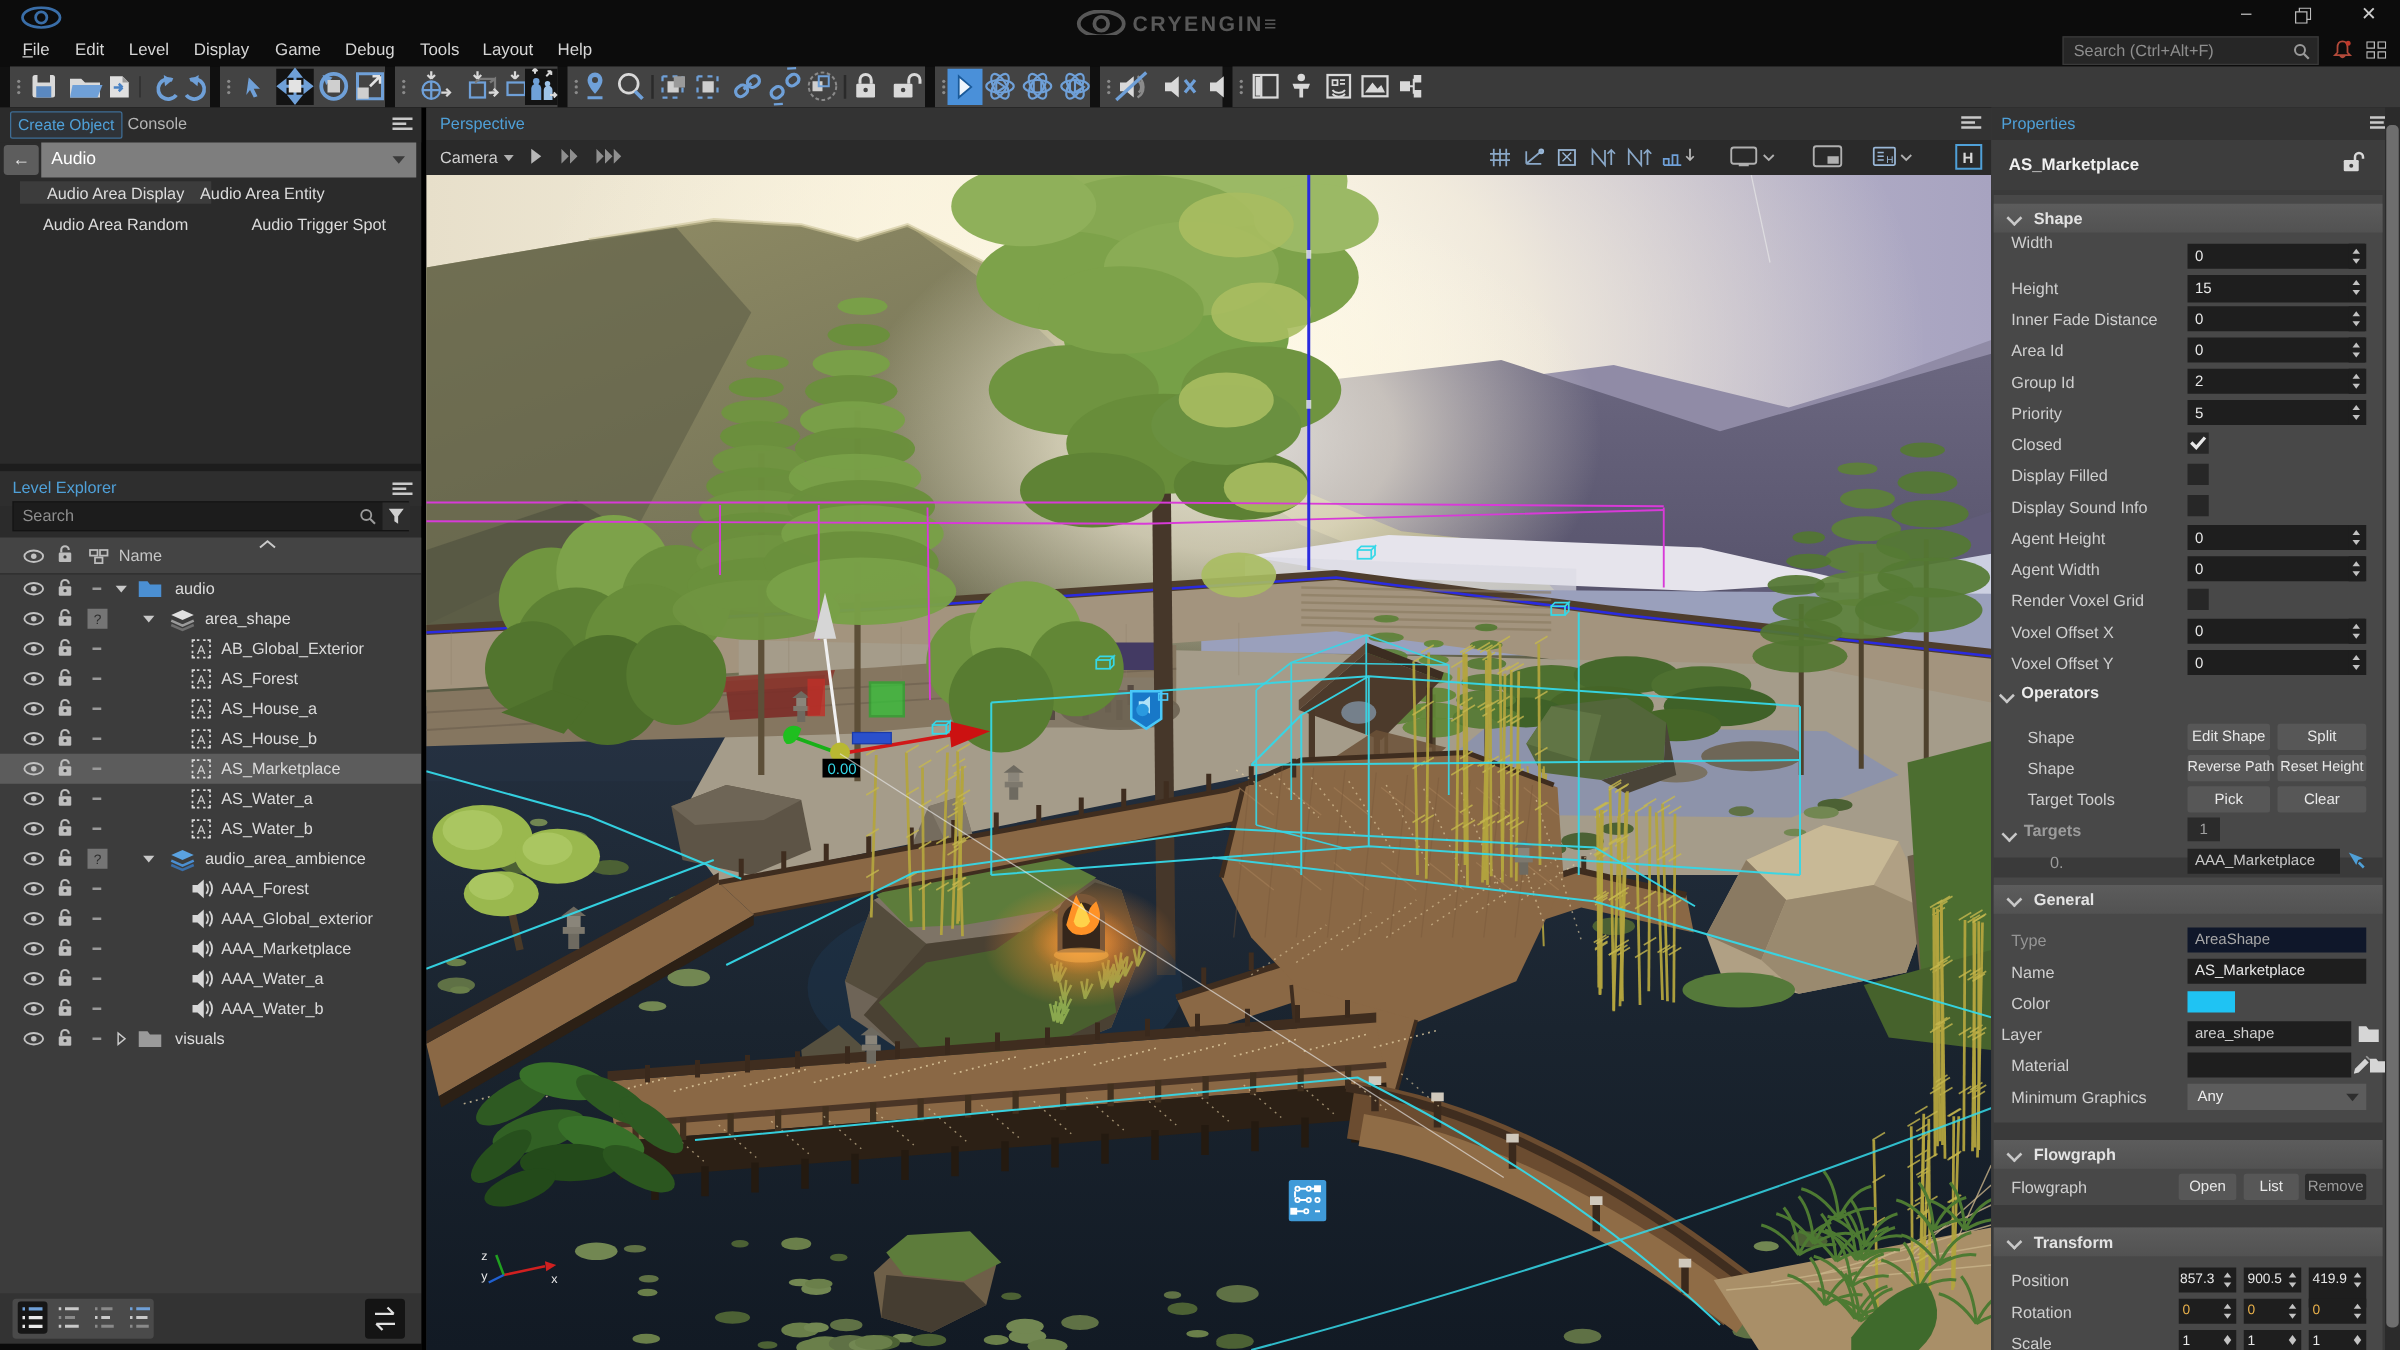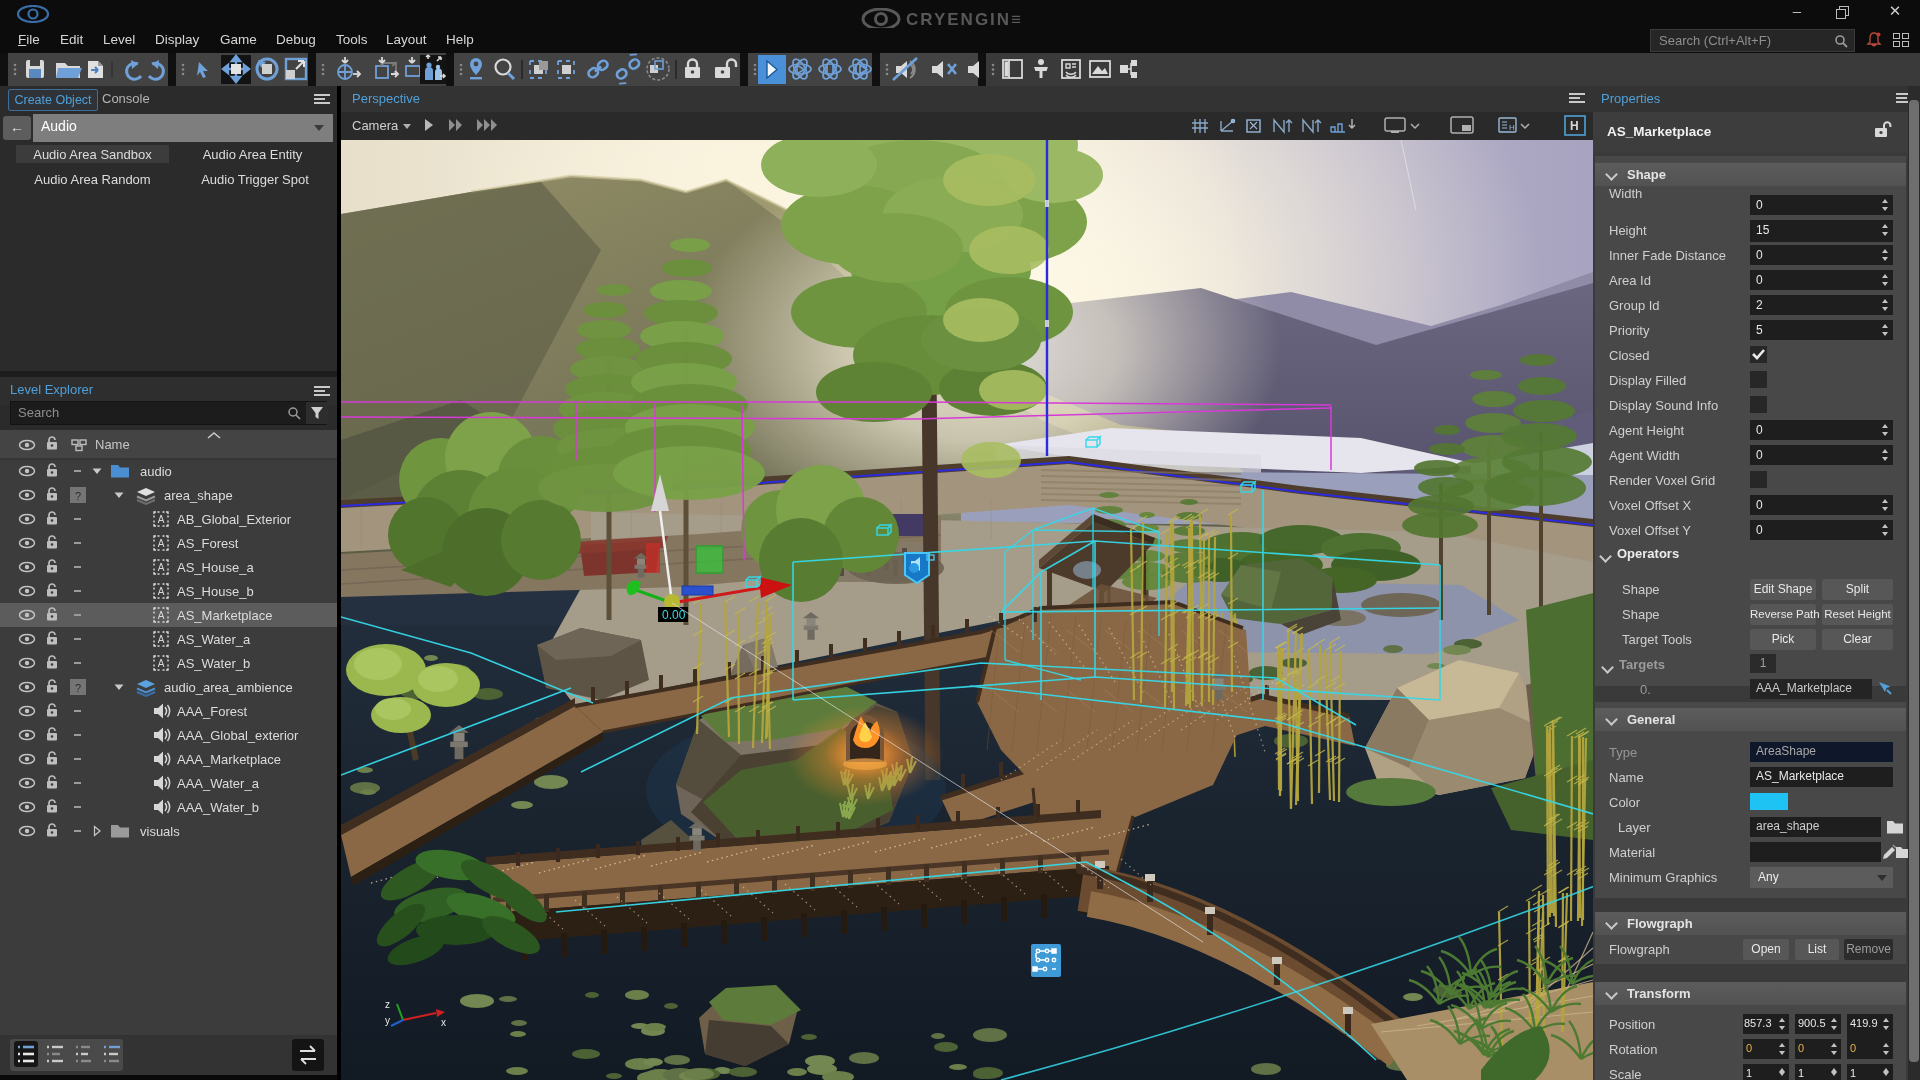--- a/index.html
+++ b/index.html
@@ -282,22 +282,22 @@
       <i style="top:4px;width:11px"></i>
       <i style="top:8px;width:16px"></i>
     </div>
 
  <div class="abs" style="left:3px;top:30px;width:28px;height:24px;background:#5d5d5d;border-radius:3px;color:#e8e8e8;text-align:center;font-size:14px;line-height:23px">←</div>
  <div class="abs" style="left:33px;top:28px;width:300px;height:28px;background:#7e7e7e"></div>
  <div class="abs" style="left:41px;top:32px;font-size:14px;color:#fff">Audio</div>
  <div class="abs" style="left:314px;top:39px;width:0;height:0;border-left:5px solid transparent;border-right:5px solid transparent;border-top:6px solid #3a3a3a"></div>
 
  <div class="abs" style="left:16px;top:59px;width:153px;height:18px;background:#3c3c3c"></div>
- <div class="abs" style="left:0;top:61px;width:185px;text-align:center;font-size:13px;color:#dcdcdc">Audio Area Sandbox</div>
- <div class="abs" style="left:160px;top:61px;width:185px;text-align:center;font-size:13px;color:#dcdcdc">Audio Area Entity</div>
+ <div class="abs" style="left:0;top:61px;width:185px;text-align:center;font-size:13px;color:#dcdcdc">Audio Area Display</div>
+ <div class="abs" style="left:160px;top:61px;width:185px;font-size:13px;color:#dcdcdc">Audio Area Entity</div>
  <div class="abs" style="left:0;top:86px;width:185px;text-align:center;font-size:13px;color:#dcdcdc">Audio Area Random</div>
  <div class="abs" style="left:160px;top:86px;width:190px;text-align:center;font-size:13px;color:#dcdcdc">Audio Trigger Spot</div>
 
  <div class="abs" style="left:0;top:285px;width:337px;height:6px;background:#1d1d1d"></div>
 
  <div class="abs" style="left:0;top:291px;width:337px;height:28px;background:#2e2e2e"></div>
  <div class="abs" style="left:10px;top:296px;font-size:13px;color:#4fa0d8">Level Explorer</div>
  <div class="hamb" style="left:314px;top:300px">
       <i style="top:0;width:16px"></i>
       <i style="top:4px;width:11px"></i>
@@ -1647,21 +1647,21 @@
     </svg>
 
  <div class="abs" style="left:2px;top:616px;width:311px;height:196px;background:#484848"></div>
  <div class="sechead" style="left:2px;top:622px;width:311px"><span class="vchev" style="left:12px;top:5px"></span><span style="margin-left:32px">General</span></div>
  <div class="row" style="left:16px;top:659px;color:#959595">Type</div>
  <div class="field" style="left:157px;top:656px;width:143px;height:20px;background:#0f172a;color:#a8a8a8">AreaShape</div>
  <div class="row" style="left:16px;top:684px">Name</div>
  <div class="field" style="left:157px;top:681px;width:143px;height:20px">AS_Marketplace</div>
  <div class="row" style="left:16px;top:709px">Color</div>
  <div class="abs" style="left:157px;top:707px;width:38px;height:17px;background:#1fc3f3"></div>
- <div class="row" style="left:25px;top:734px">Layer</div>
+ <div class="row" style="left:8px;top:734px">Layer</div>
  <div class="field" style="left:157px;top:731px;width:131px;height:20px;color:#cfcfcf">area_shape</div>
  <svg class="abs" style="left:293px;top:733px" width="18" height="16" viewBox="0 0 18 16">
       <path d="M1 2 h6 l2 2.5 h8 v10 h-16 z" fill="#d6d6d6"></path>
     </svg>
  <div class="row" style="left:16px;top:759px">Material</div>
  <div class="field" style="left:157px;top:756px;width:131px;height:20px"></div>
  <svg class="abs" style="left:290px;top:757px" width="26" height="17" viewBox="0 0 26 17">
       <path d="M1 12 l8 -8 3 3 -8 8 -4 1 z" fill="#d6d6d6"></path>
       <path d="M10 2 l3 3" stroke="#9a9a9a" stroke-width="1.4"></path>
       <path d="M13 4 h5 l1.6 2 h6.4 v9 h-13 z" fill="#d6d6d6"></path>

